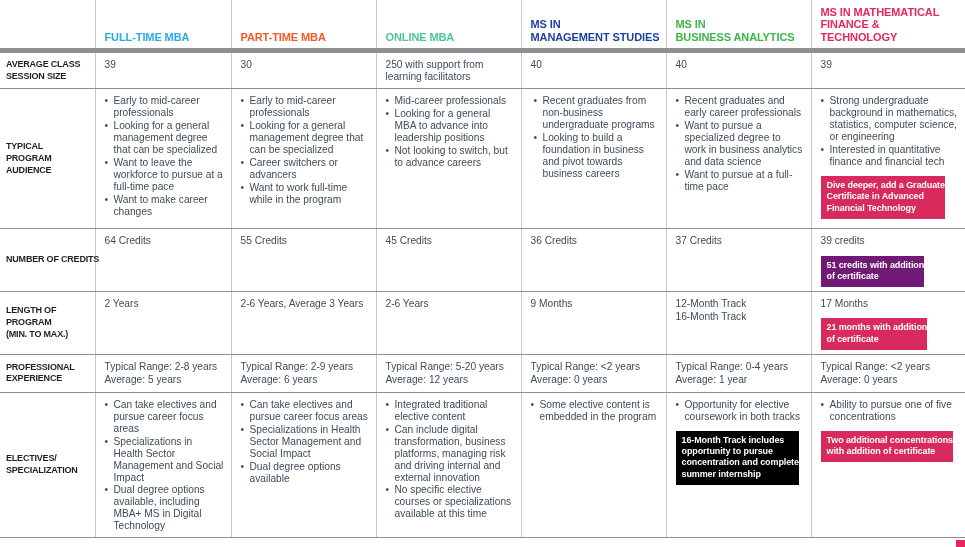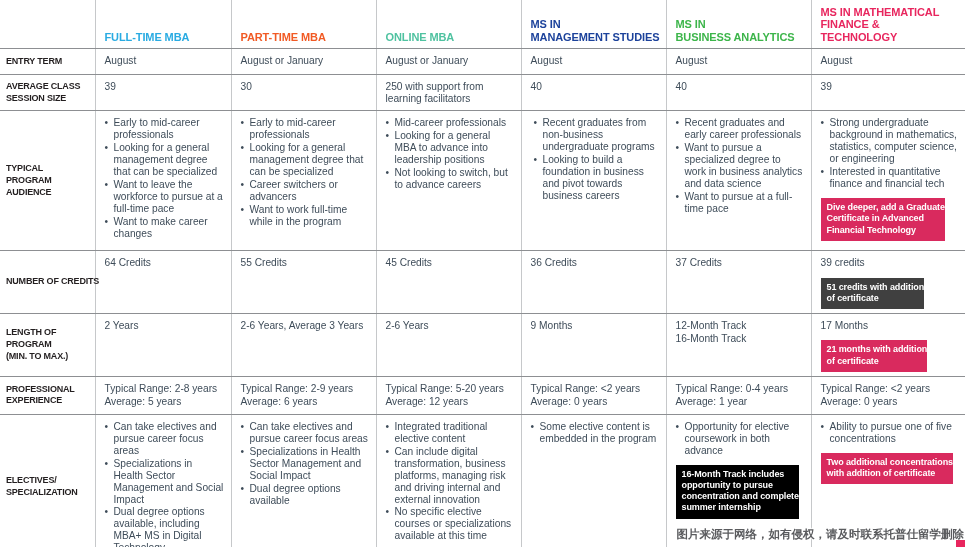--- a/index.html
+++ b/index.html
@@ -10,21 +10,21 @@
     overflow:hidden; margin:0 auto;
   }
   table.cmp {
     border-collapse:collapse; table-layout:fixed; width:965px;
   }
   th, td { vertical-align:top; }
   
   tr > *:not(:first-child) { border-left:1px solid #c6c8ca; }
   
   tr:not(.stub-row) > * { border-bottom:1px solid #8d8f92; }
-  tr.header-row > * { border-bottom:1px solid #eab308; }
+  tr.header-row > * { border-bottom:5px solid #eab308; }
 
   th.col-head {
     vertical-align:bottom; text-align:left;
     padding:6px 6px 5px 9px;
     font-size:11px; font-weight:bold; line-height:1.12;
     letter-spacing:-0.1px; text-transform:uppercase;
   }
   th.label-cell {
     vertical-align:middle; text-align:left;
     padding:4px 4px 4px 6px;
@@ -94,43 +94,20 @@
             <div>MS IN</div>
             <div>BUSINESS ANALYTICS</div>
           </th>
           <th class="col-head" style="color: rgb(232, 38, 94); border-left-color: rgb(198, 200, 202); border-bottom-color: rgb(141, 143, 146);">
             <div>MS IN MATHEMATICAL</div>
             <div>FINANCE &amp; TECHNOLOGY</div>
           </th>
         </tr>
       </thead>
     <tbody>
-        <tr class="body-row" style="height: 26px;">
-          <th class="label-cell" style="border-bottom-color: rgb(141, 143, 146);">
-            <div>ENTRY TERM</div>
-          </th>
-          <td class="data-cell" style="border-left-color: rgb(198, 200, 202); border-bottom-color: rgb(141, 143, 146);">
-            <div class="line">August</div>
-          </td>
-          <td class="data-cell" style="border-left-color: rgb(198, 200, 202); border-bottom-color: rgb(141, 143, 146);">
-            <div class="line">August or January</div>
-          </td>
-          <td class="data-cell" style="border-left-color: rgb(198, 200, 202); border-bottom-color: rgb(141, 143, 146);">
-            <div class="line">August or January</div>
-          </td>
-          <td class="data-cell" style="border-left-color: rgb(198, 200, 202); border-bottom-color: rgb(141, 143, 146);">
-            <div class="line">August</div>
-          </td>
-          <td class="data-cell" style="border-left-color: rgb(198, 200, 202); border-bottom-color: rgb(141, 143, 146);">
-            <div class="line">August</div>
-          </td>
-          <td class="data-cell" style="border-left-color: rgb(198, 200, 202); border-bottom-color: rgb(141, 143, 146);">
-            <div class="line">August</div>
-          </td>
-        </tr>
         <tr class="body-row" style="height: 36px;">
           <th class="label-cell" style="border-bottom-color: rgb(141, 143, 146);">
             <div>AVERAGE CLASS</div>
             <div>SESSION SIZE</div>
           </th>
           <td class="data-cell" style="border-left-color: rgb(198, 200, 202); border-bottom-color: rgb(141, 143, 146);">
             <div class="line">39</div>
           </td>
           <td class="data-cell" style="border-left-color: rgb(198, 200, 202); border-bottom-color: rgb(141, 143, 146);">
             <div class="line">30</div>
@@ -209,21 +186,21 @@
           </td>
           <td class="data-cell" style="border-left-color: rgb(198, 200, 202); border-bottom-color: rgb(141, 143, 146);">
             <div class="line">45 Credits</div>
           </td>
           <td class="data-cell" style="border-left-color: rgb(198, 200, 202); border-bottom-color: rgb(141, 143, 146);">
             <div class="line">36 Credits</div>
           </td>
           <td class="data-cell" style="border-left-color: rgb(198, 200, 202); border-bottom-color: rgb(141, 143, 146);">
             <div class="line">37 Credits</div>
           </td>
-          <td class="data-cell" style="border-left-color: rgb(198, 200, 202); border-bottom-color: rgb(141, 143, 146);"><div class="line">39 credits</div><div class="callout" style="background-color: #404040;">51 credits with addition
+          <td class="data-cell" style="border-left-color: rgb(198, 200, 202); border-bottom-color: rgb(141, 143, 146);"><div class="line">39 credits</div><div class="callout" style="background-color: #701a75;">51 credits with addition
 of certificate</div></td>
         </tr>
         <tr class="body-row" style="height: 50px;">
           <th class="label-cell" style="border-bottom-color: rgb(141, 143, 146);">
             <div>LENGTH OF</div>
             <div>PROGRAM</div>
             <div>(MIN. TO MAX.)</div>
           </th>
           <td class="data-cell" style="border-left-color: rgb(198, 200, 202); border-bottom-color: rgb(141, 143, 146);">
             <div class="line">2 Years</div>
@@ -299,27 +276,26 @@
               <li>Can include digital transformation, business platforms, managing risk and driving internal and external innovation</li>
               <li>No specific elective courses or specializations available at this time</li>
             </ul>
           </td>
           <td class="data-cell" style="border-left-color: rgb(198, 200, 202); border-bottom-color: rgb(141, 143, 146);">
             <ul class="bullets">
               <li>Some elective content is embedded in the program</li>
             </ul>
           </td>
           <td class="data-cell" style="border-left-color: rgb(198, 200, 202); border-bottom-color: rgb(141, 143, 146);"><ul class="bullets">
-              <li>Opportunity for elective coursework in both advance</li>
+              <li>Opportunity for elective coursework in both tracks</li>
             </ul><div class="callout" style="background-color: #000000;">16-Month Track includes
 opportunity to pursue
 concentration and complete
 summer internship</div></td>
           <td class="data-cell" style="border-left-color: rgb(198, 200, 202); border-bottom-color: rgb(141, 143, 146);"><ul class="bullets">
               <li>Ability to pursue one of five concentrations</li>
             </ul><div class="callout" style="background-color: rgb(217, 42, 94);">Two additional concentrations
 with addition of certificate</div></td>
         </tr>
       </tbody>
   </table>
-  <div class="watermark">图片来源于网络，如有侵权，请及时联系托普仕留学删除</div>
   <div class="corner-mark" style="background-color: rgb(232, 38, 94);"></div>
 </div>
 
 </body></html>

